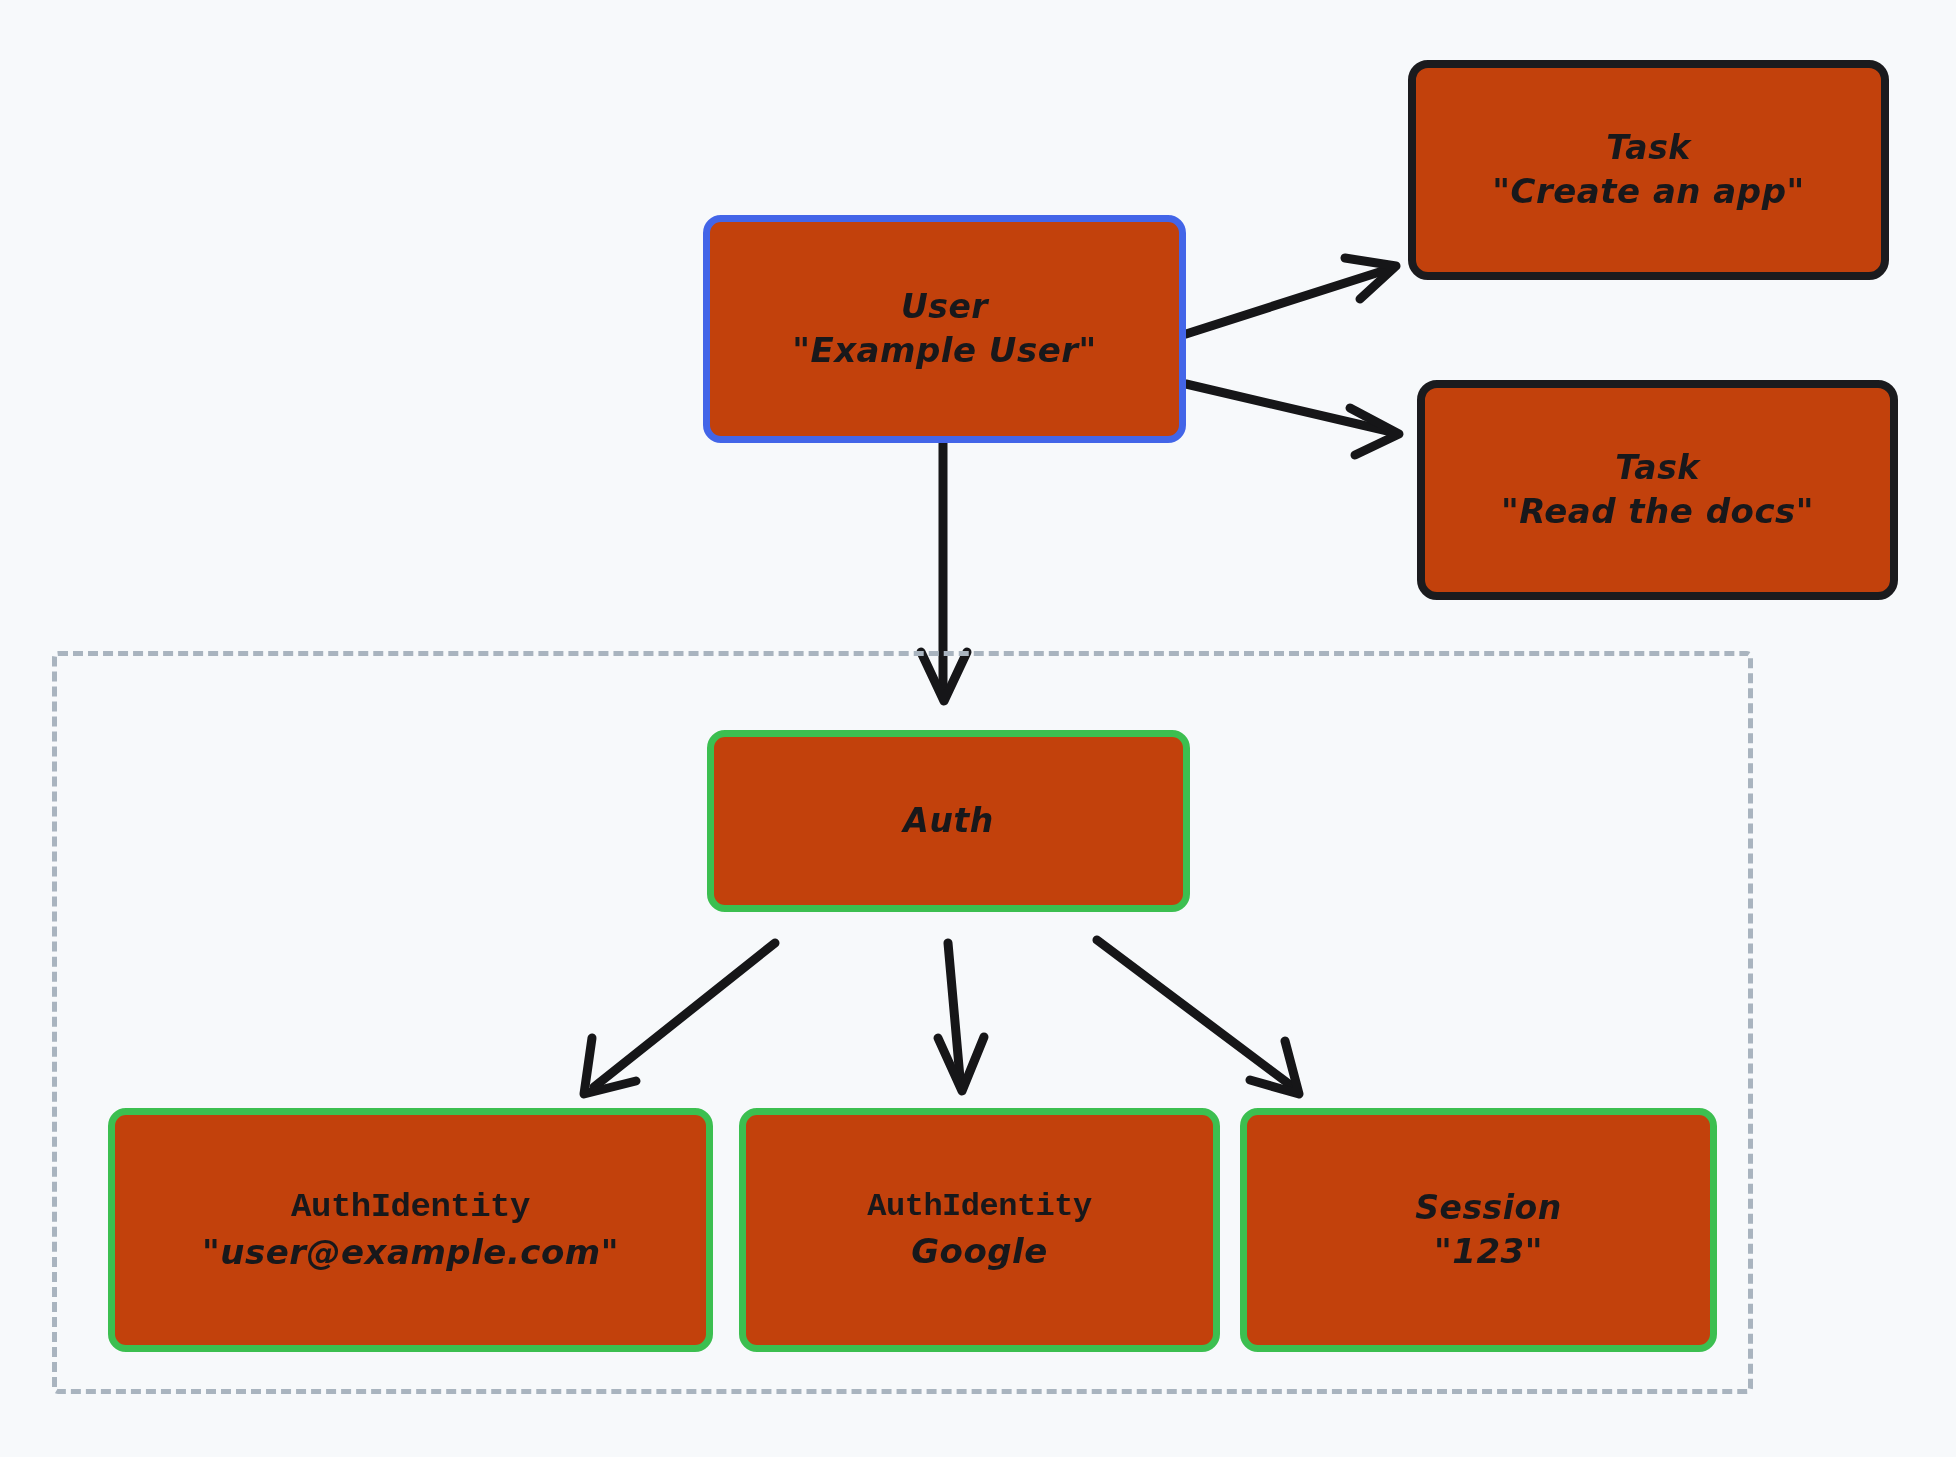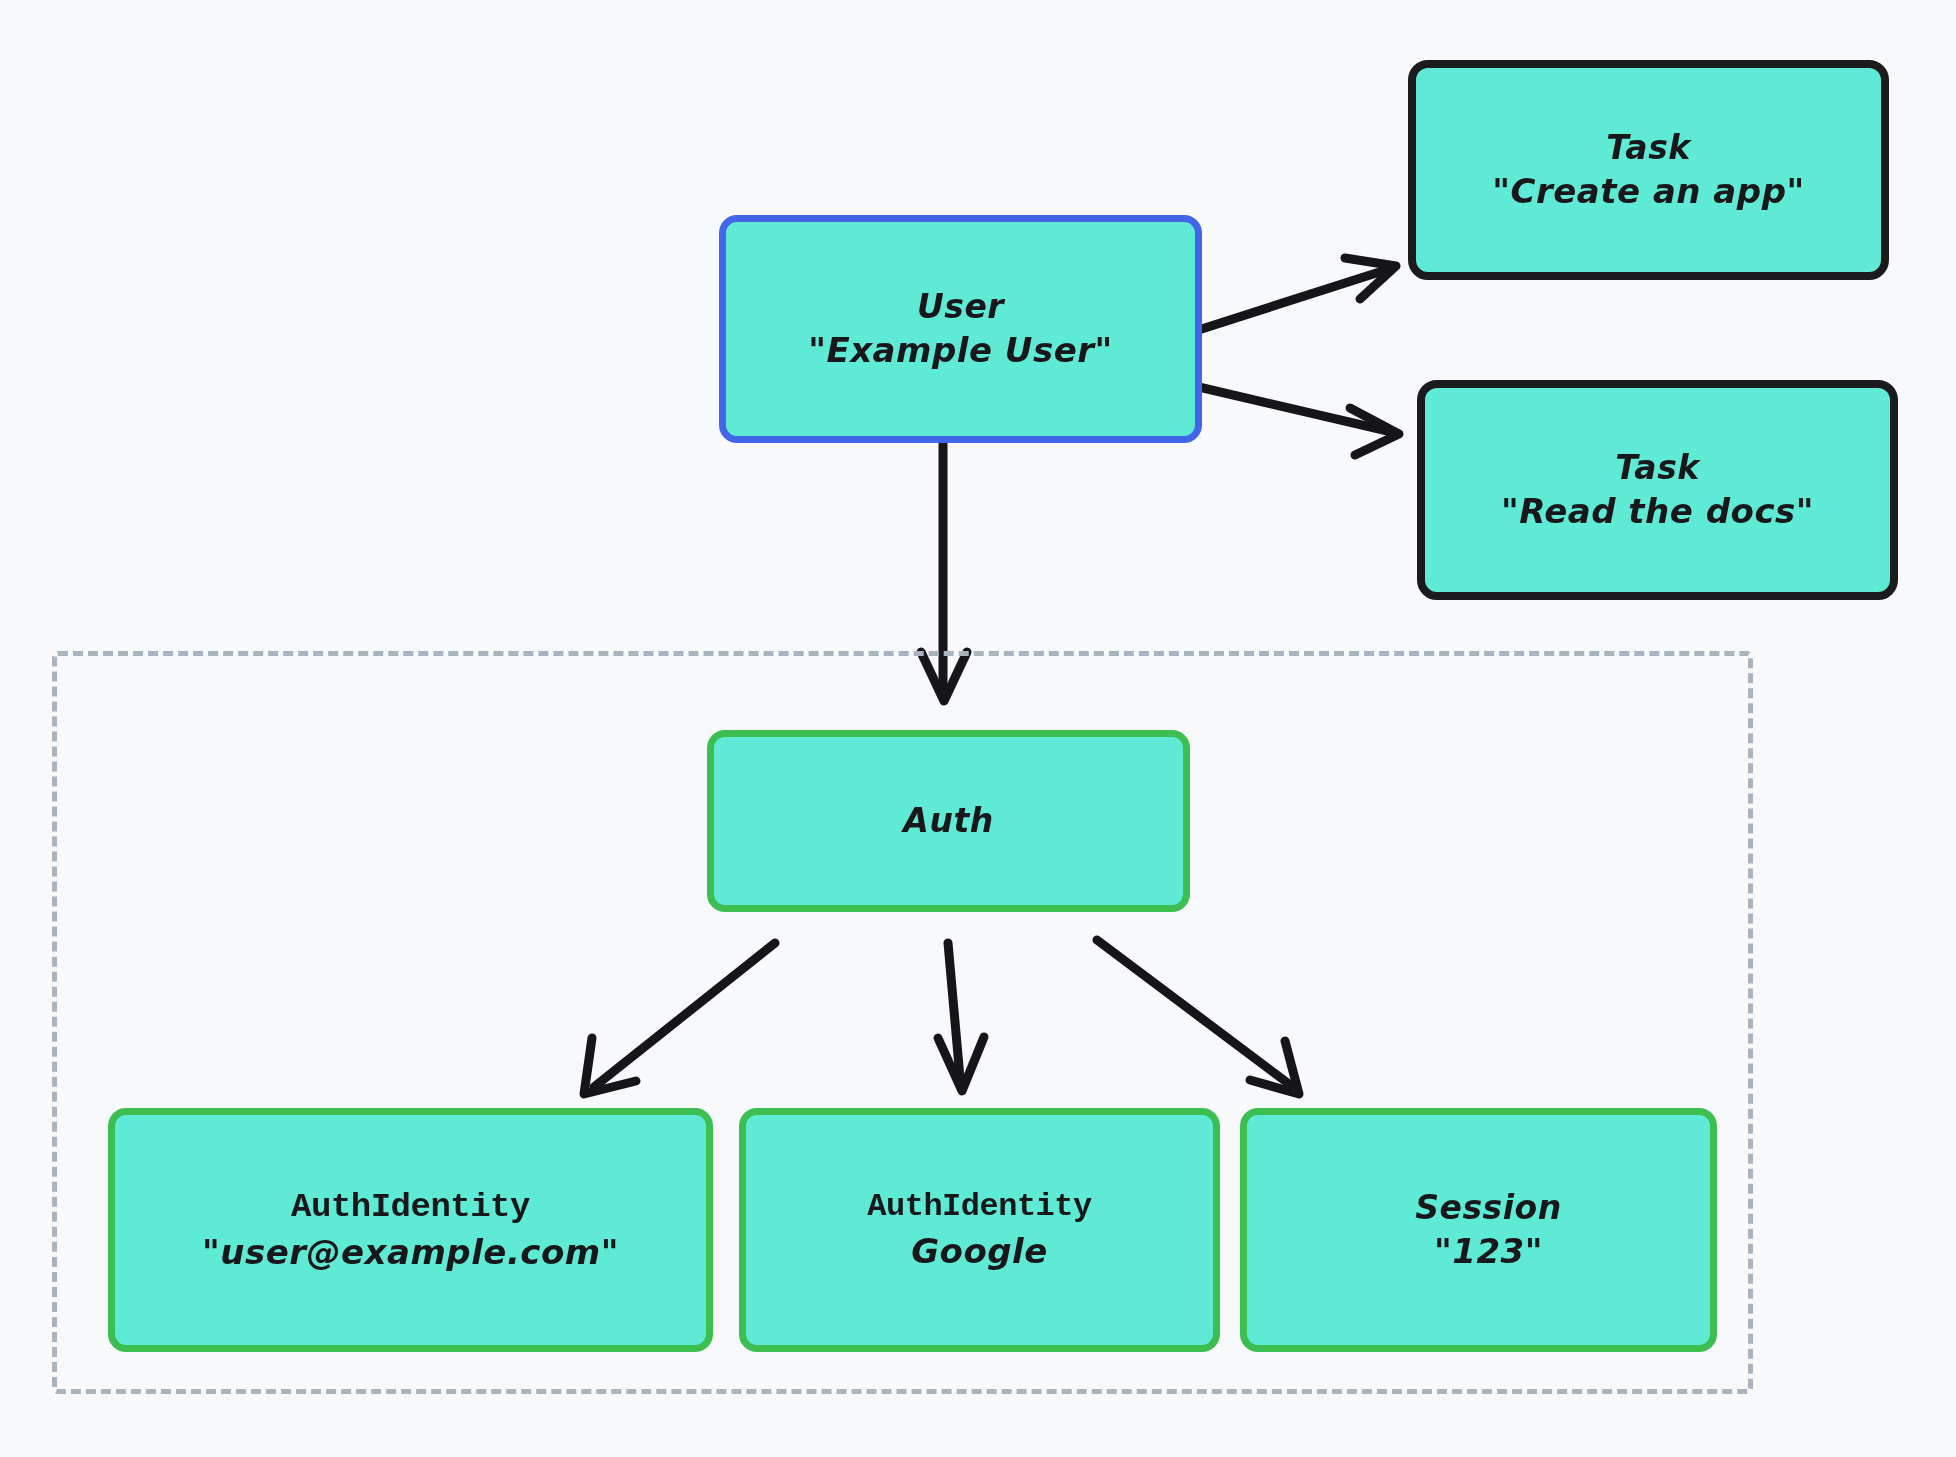--- a/index.html
+++ b/index.html
@@ -23,35 +23,34 @@
     height: 1457px;
     pointer-events: none;
   }
   .node {
     position: absolute;
     box-sizing: border-box;
     display: flex;
     flex-direction: column;
     align-items: center;
     justify-content: center;
-    background: #5eead4;
+    background: #c2410c;
     text-align: center;
     line-height: 1.32;
     z-index: 3;
   }
   .node .line1,
   .node .line2 {
     display: block;
     white-space: nowrap;
   }
   
   .node.blue {
     border: 7px solid #4365e8;
     border-radius: 18px;
-    margin-left: 16px;
   }
   .node.black {
     border: 8px solid #1b1b1e;
     border-radius: 20px;
   }
   .node.green {
     border: 7px solid #3cbf50;
     border-radius: 18px;
   }
   

